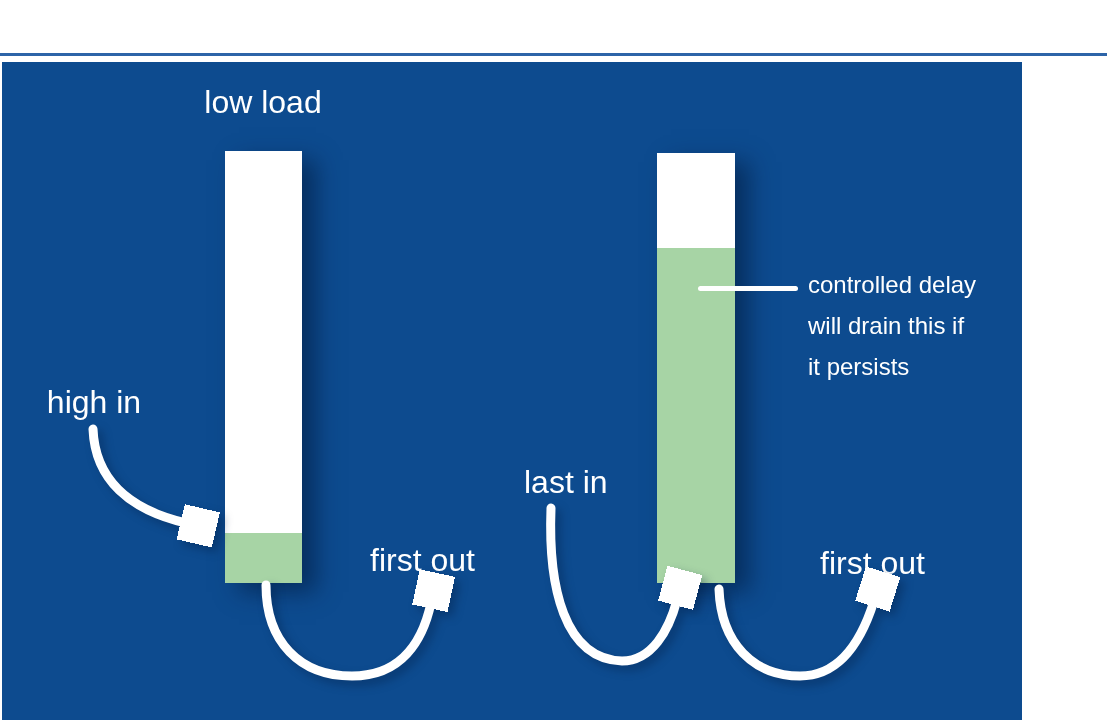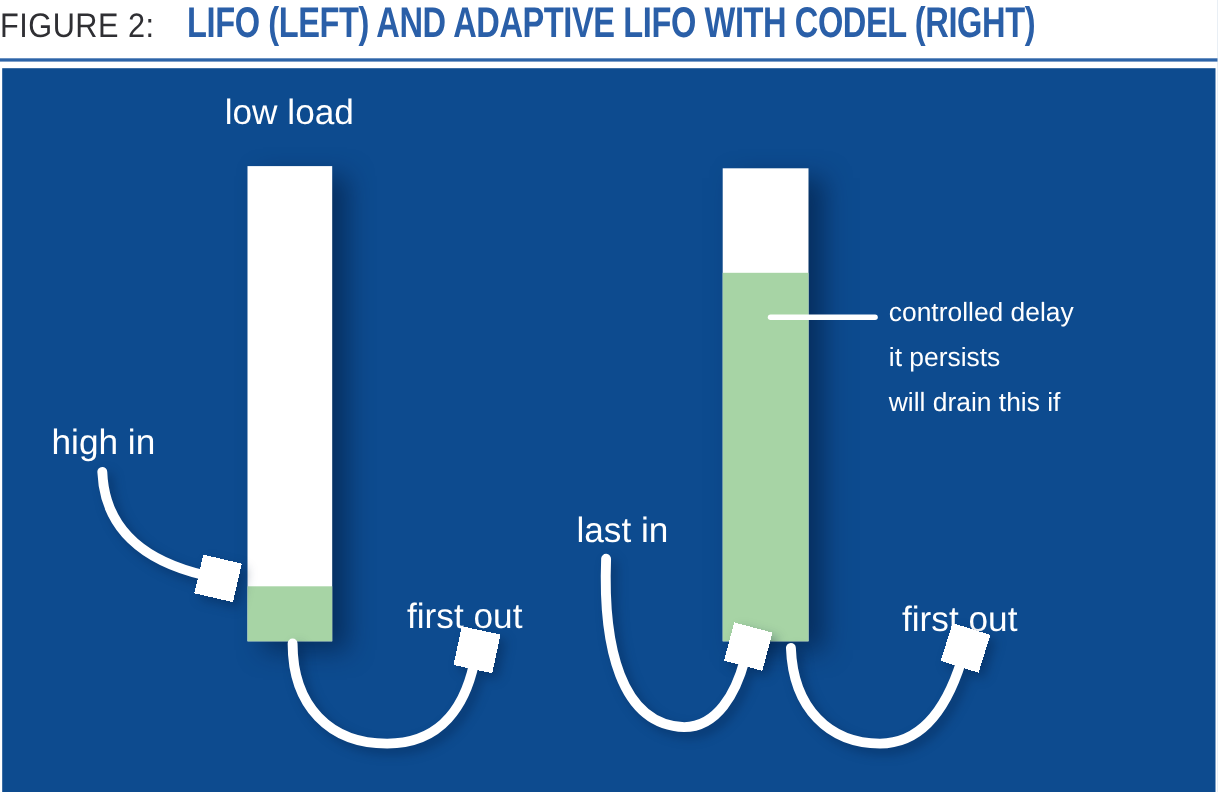--- a/index.html
+++ b/index.html
@@ -33,21 +33,21 @@
     transform: scaleX(0.76); transform-origin: left bottom;
   }
   .header-rule {
     position: absolute; left: 0; top: 53px; width: 1107px; height: 3px;
     background: var(--rule_color, #2d64a8);
   }
 
   
   .panel {
     position: absolute; left: 2px; top: 62px;
-    width: 1103px; height: 658px;
+    width: 1020px; height: 658px;
     background: var(--panel_background, #0d4b8f);
   }
 
   
   .queue-bar {
     position: absolute;
     background: var(--queue_empty, #ffffff);
     box-shadow: 14px 9px 22px rgba(1, 24, 56, 0.55);
   }
   .queue-bar.left  { left: 223px; top: 89px; width: 77px; height: 432px; }
@@ -96,24 +96,20 @@
     stroke-width: 9;
     stroke-linecap: round;
     filter: drop-shadow(5px 5px 5px rgba(1, 24, 56, 0.35));
   }
 </style>
 </head>
 <body>
 
 <div class="page">
 
-  <header class="figure-header">
-    <span class="figure-label">FIGURE 2:</span>
-    <span class="figure-title">LIFO (LEFT) AND ADAPTIVE LIFO WITH CODEL (RIGHT)</span>
-  </header>
   <div class="header-rule"></div>
 
   <div class="panel">
 
     <div class="panel-label lbl-low-load">low load</div>
 
     <div class="queue-bar left">
       <div class="queue-fill" style="height: 11.6%;"></div>
     </div>
 
@@ -122,22 +118,22 @@
     </div>
 
     <div class="panel-label lbl-first-in">high in</div>
     <div class="panel-label lbl-first-out-left">first out</div>
     <div class="panel-label lbl-last-in">last in</div>
     <div class="panel-label lbl-first-out-right">first out</div>
 
     <div class="pointer-line"></div>
     <div class="annotation">
       <div>controlled delay</div>
+      <div>will drain this if</div>
       <div>it persists</div>
-      <div>will drain this if</div>
     </div>
 
     <svg class="arrows" viewBox="0 0 1103 658">
       <defs>
         <marker id="ah" viewBox="0 0 4 4" refX="0.6" refY="2" markerWidth="4" markerHeight="4" orient="auto" markerUnits="strokeWidth">
           <path d="M 0 0 L 4 2 L 0 4 L 1.1 2 Z" fill="#ffffff" stroke="none" style="filter:none"></path>
         </marker>
       </defs>
       <path d="M 91 367 C 93 418, 128 448, 184 461" marker-end="url(#ah)"></path>
       <path d="M 264 523 C 264 580, 298 614, 350 614 C 400 614, 421 578, 429 541" marker-end="url(#ah)"></path>

